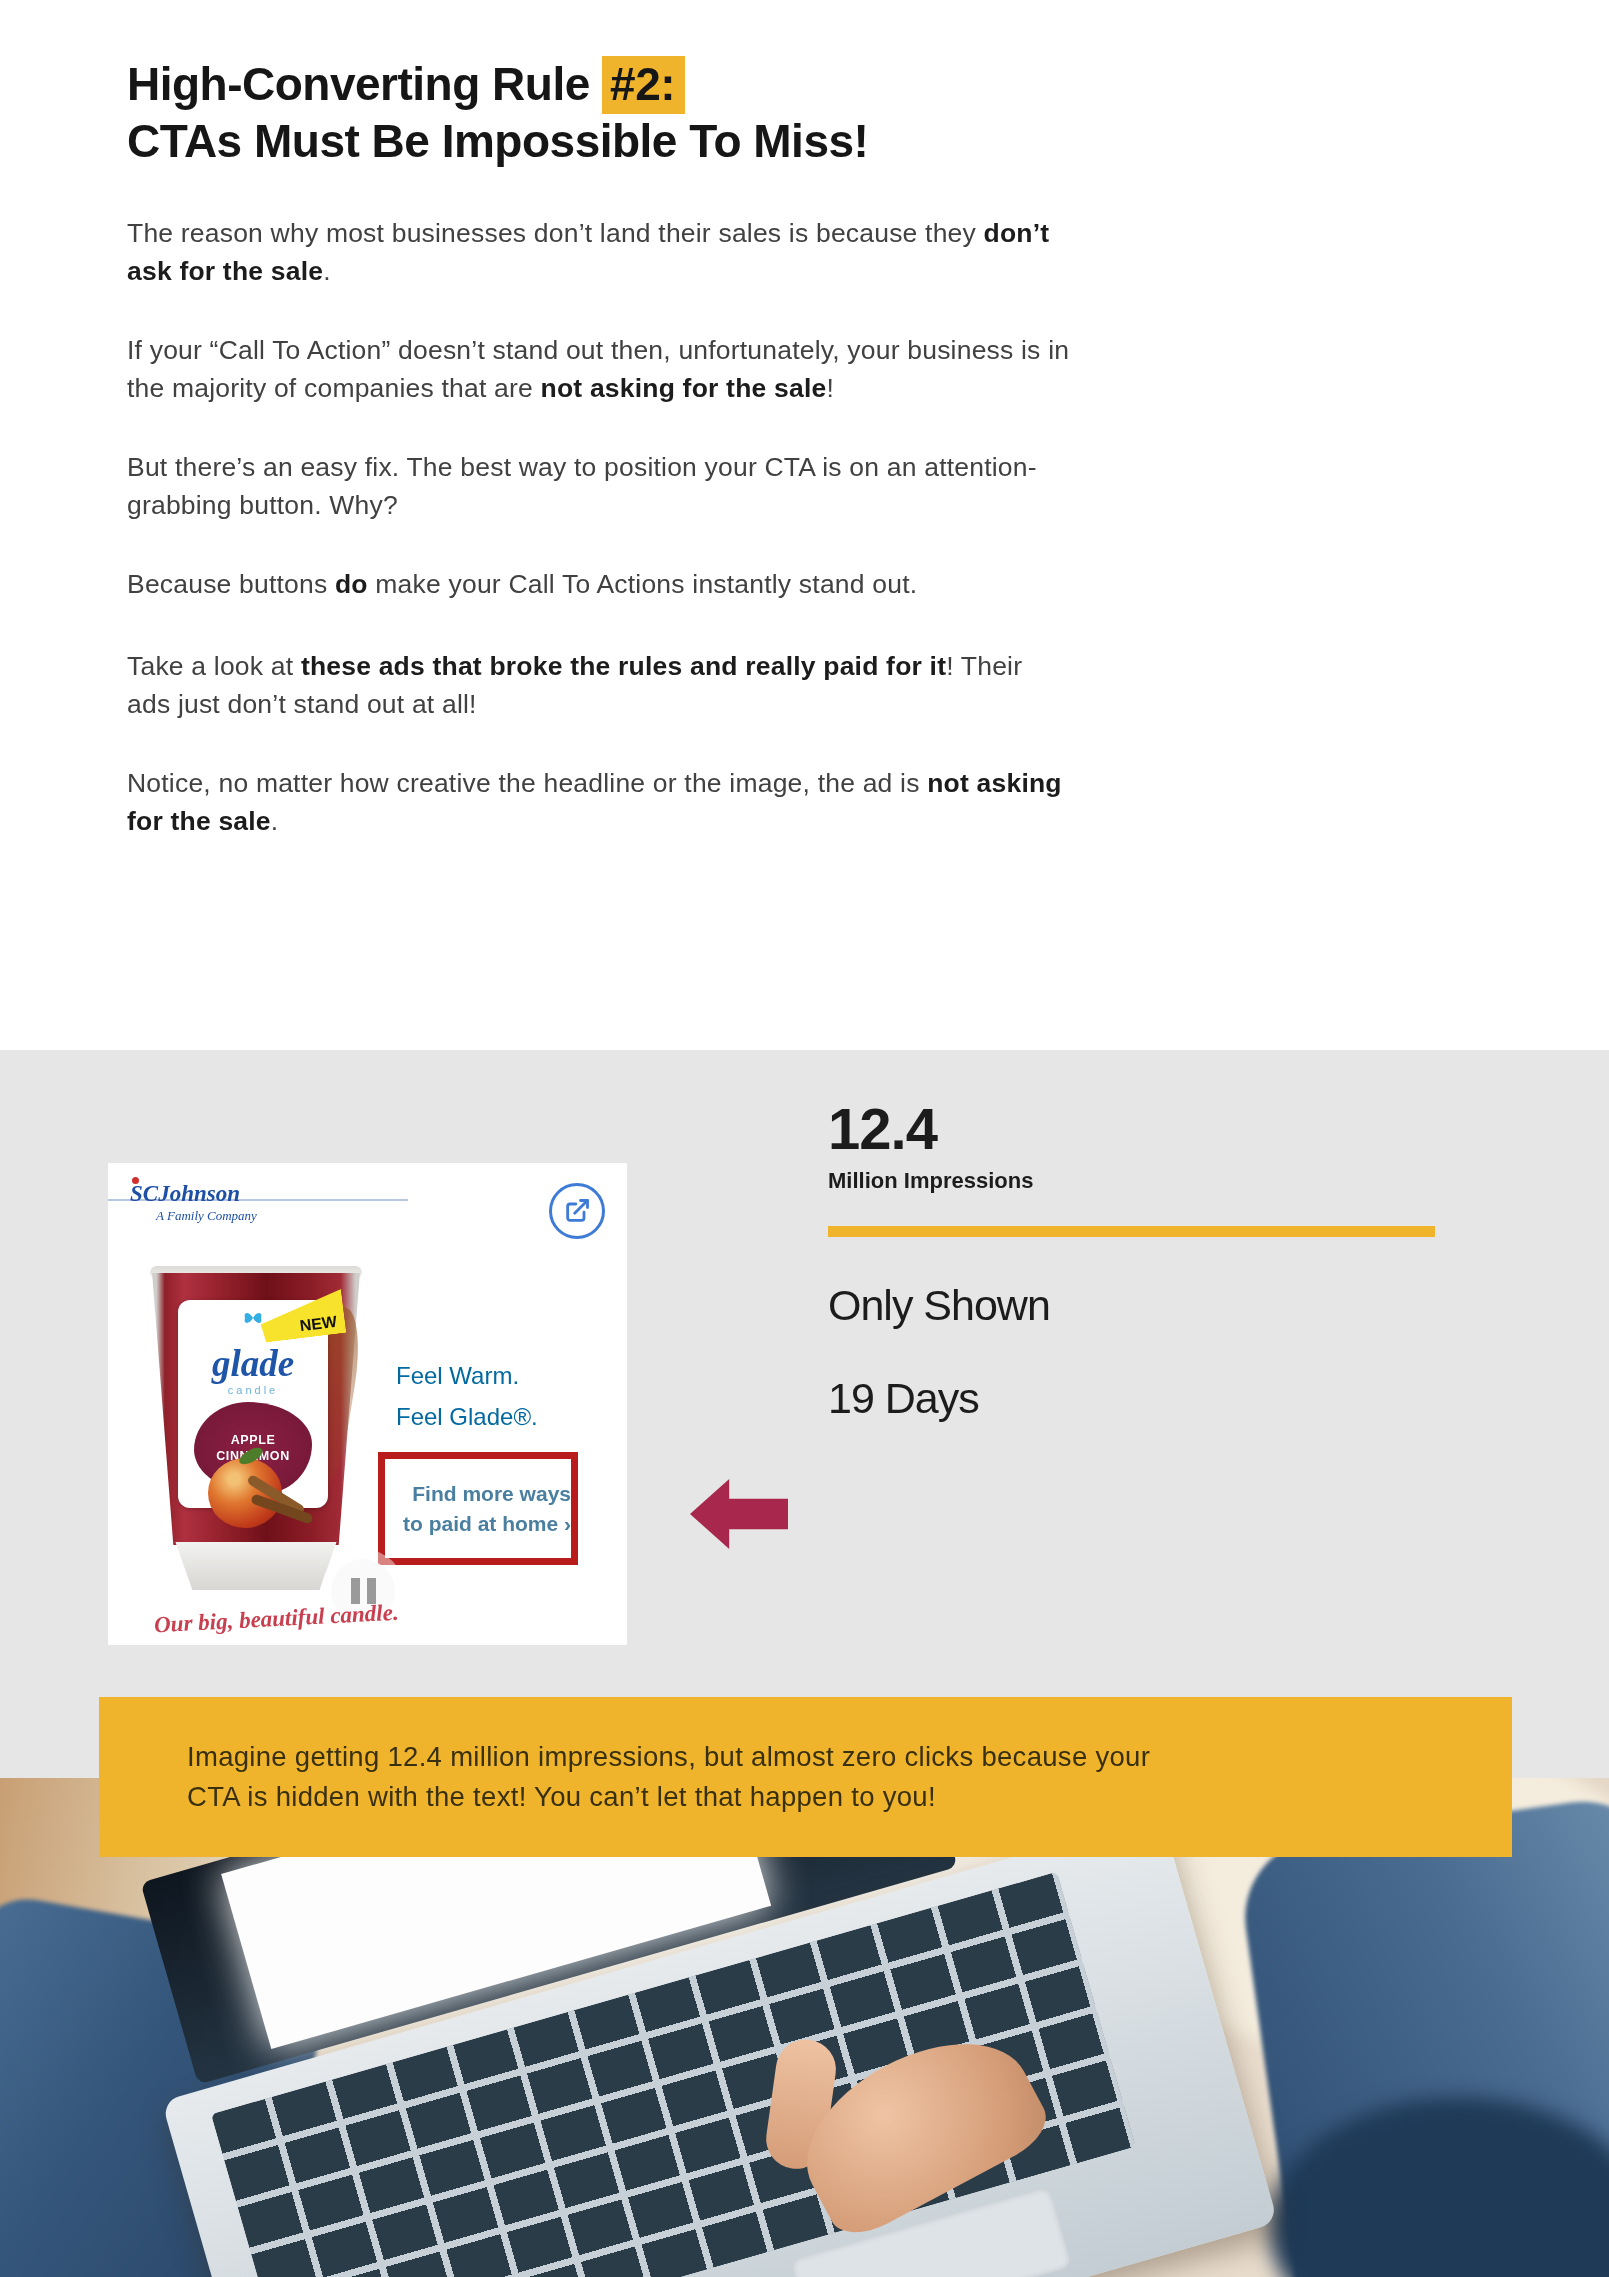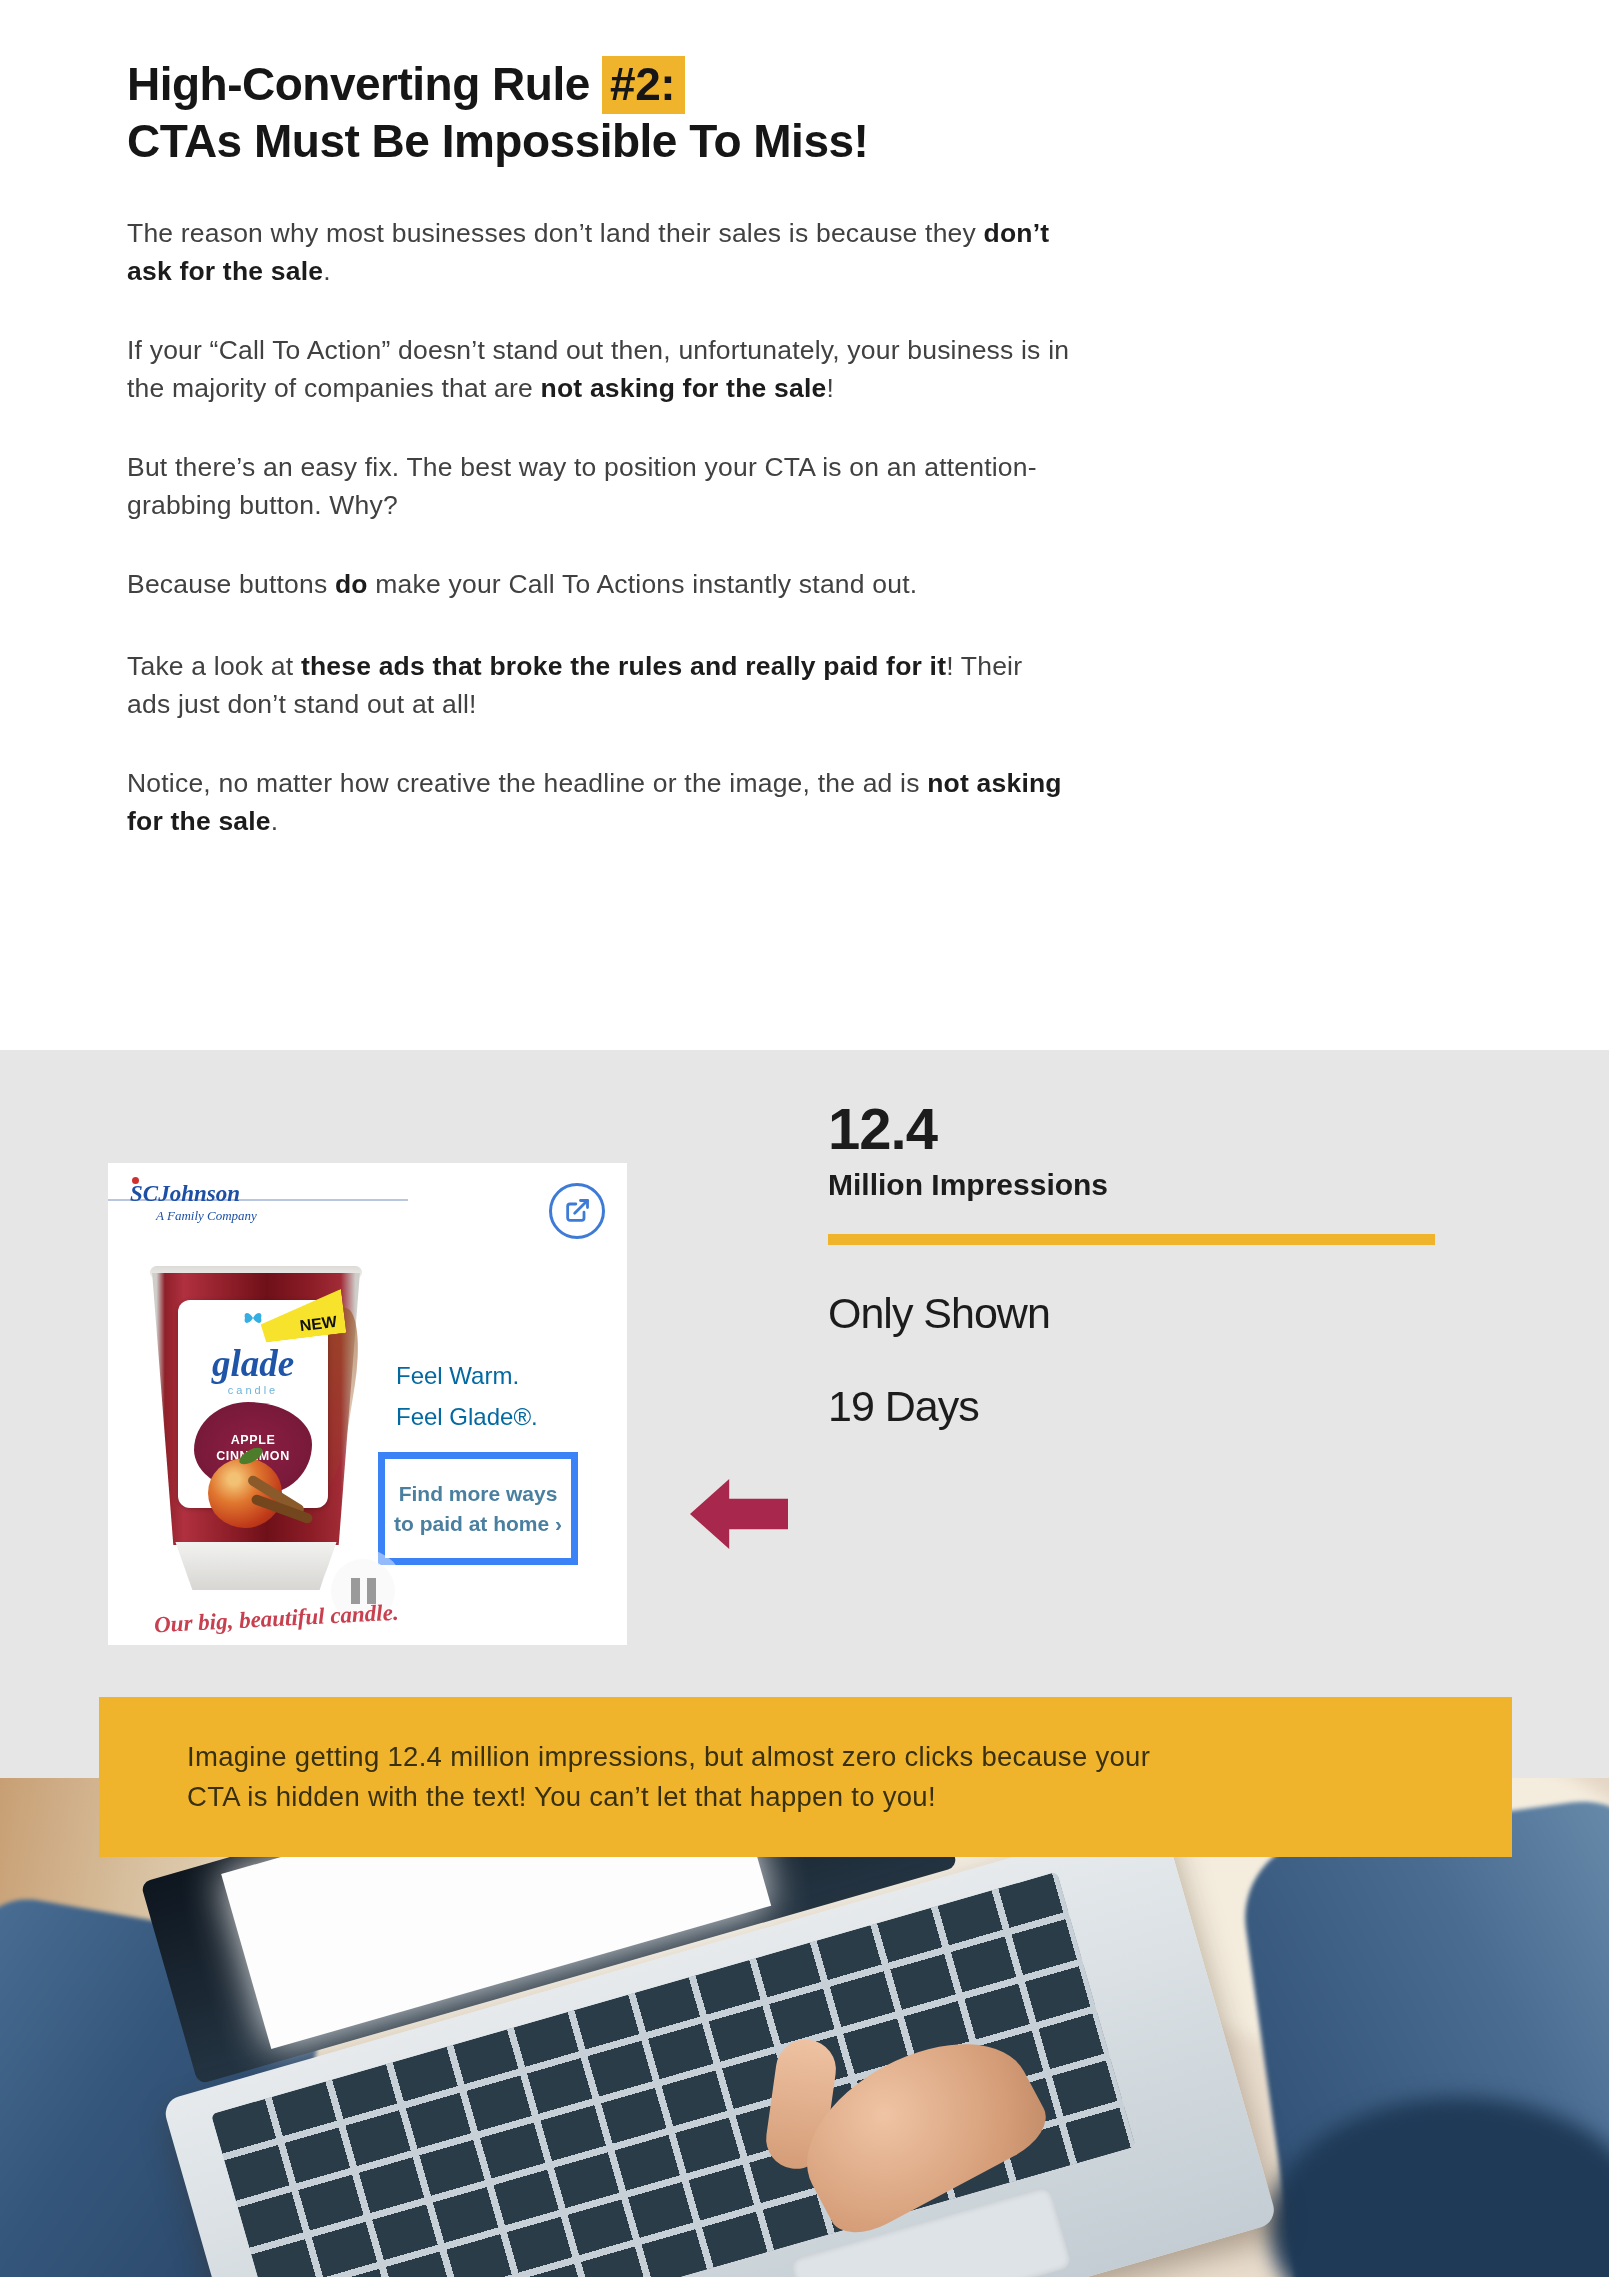--- a/index.html
+++ b/index.html
@@ -60,36 +60,36 @@
   .apple { position:absolute; left:30px; top:158px; width:74px; height:70px; border-radius:50%;
            background:radial-gradient(circle at 35% 30%, #f3c173 8%, #e0772f 35%, #c03a1a 70%, #8f2110 100%); }
   .leaf { position:absolute; left:60px; top:150px; width:26px; height:12px; background:#4d7d2a;
           border-radius:60% 40% 60% 40%; transform:rotate(-25deg); }
   .cinnamon1, .cinnamon2 { position:absolute; width:64px; height:10px; background:#8a5a2b; border-radius:5px; }
   .cinnamon1 { left:66px; top:190px; transform:rotate(32deg); }
   .cinnamon2 { left:72px; top:204px; transform:rotate(20deg); background:#74461d; }
 
   .feel { position:absolute; left:288px; top:192px; color:#0369a1; font-size:24px; line-height:41px; font-weight:500; }
 
-  .cta-box { position:absolute; left:270px; top:289px; width:200px; height:113px; border:7px solid #3b82f6;
-             background:#ffffff; display:flex; flex-direction:column; align-items:center; justify-content:center; }
+  .cta-box { position:absolute; left:270px; top:289px; width:200px; height:113px; border:7px solid #b91c1c;
+             background:#ffffff; display:flex; flex-direction:column; align-items:flex-end; justify-content:center; }
   .cta-box span { color:#4A7FA0; font-weight:700; font-size:21px; line-height:30px; }
 
   .pause { position:absolute; left:223px; top:396px; width:64px; height:64px; border-radius:50%;
            background:rgba(250,250,250,0.92); box-shadow:0 0 0 10px rgba(255,255,255,0.45);
            display:flex; align-items:center; justify-content:center; gap:7px; }
   .pause i { display:block; width:9px; height:26px; background:#9a9a9a; }
 
   .ad-caption { position:absolute; left:46px; top:443px; color:#C8404F; font-family:"Liberation Serif", serif;
                 font-style:italic; font-weight:700; font-size:23px; transform:rotate(-3deg); }
 
   
   .stats { position:absolute; left:828px; top:45px; color:#1c1c1c; }
   .stat-number { font-size:58px; font-weight:800; letter-spacing:-1px; }
-  .stat-label { font-size:30px; font-weight:700; margin-top:6px; }
+  .stat-label { font-size:22px; font-weight:700; margin-top:6px; }
   .divider { width:607px; height:11px; background:#F0B42C; margin-top:32px; }
   .only { font-size:43px; font-weight:400; line-height:93px; margin-top:22px; letter-spacing:-1px; }
 
   .callout-box { position:absolute; left:788px; top:1454px; width:650px; height:240px;
                  border:16px solid #A8274C; display:flex; flex-direction:column; justify-content:center;
                  padding-left:38px; z-index:2; }
   .callout-box div { color:#1f1f1f; font-weight:700; font-size:34px; line-height:45px; }
   .callout-arrow { position:absolute; left:690px; top:1476px; width:98px; height:76px; background:#A8274C;
                    clip-path:polygon(0 50%, 40% 4%, 40% 30%, 100% 30%, 100% 70%, 40% 70%, 40% 96%); z-index:2; }
 

